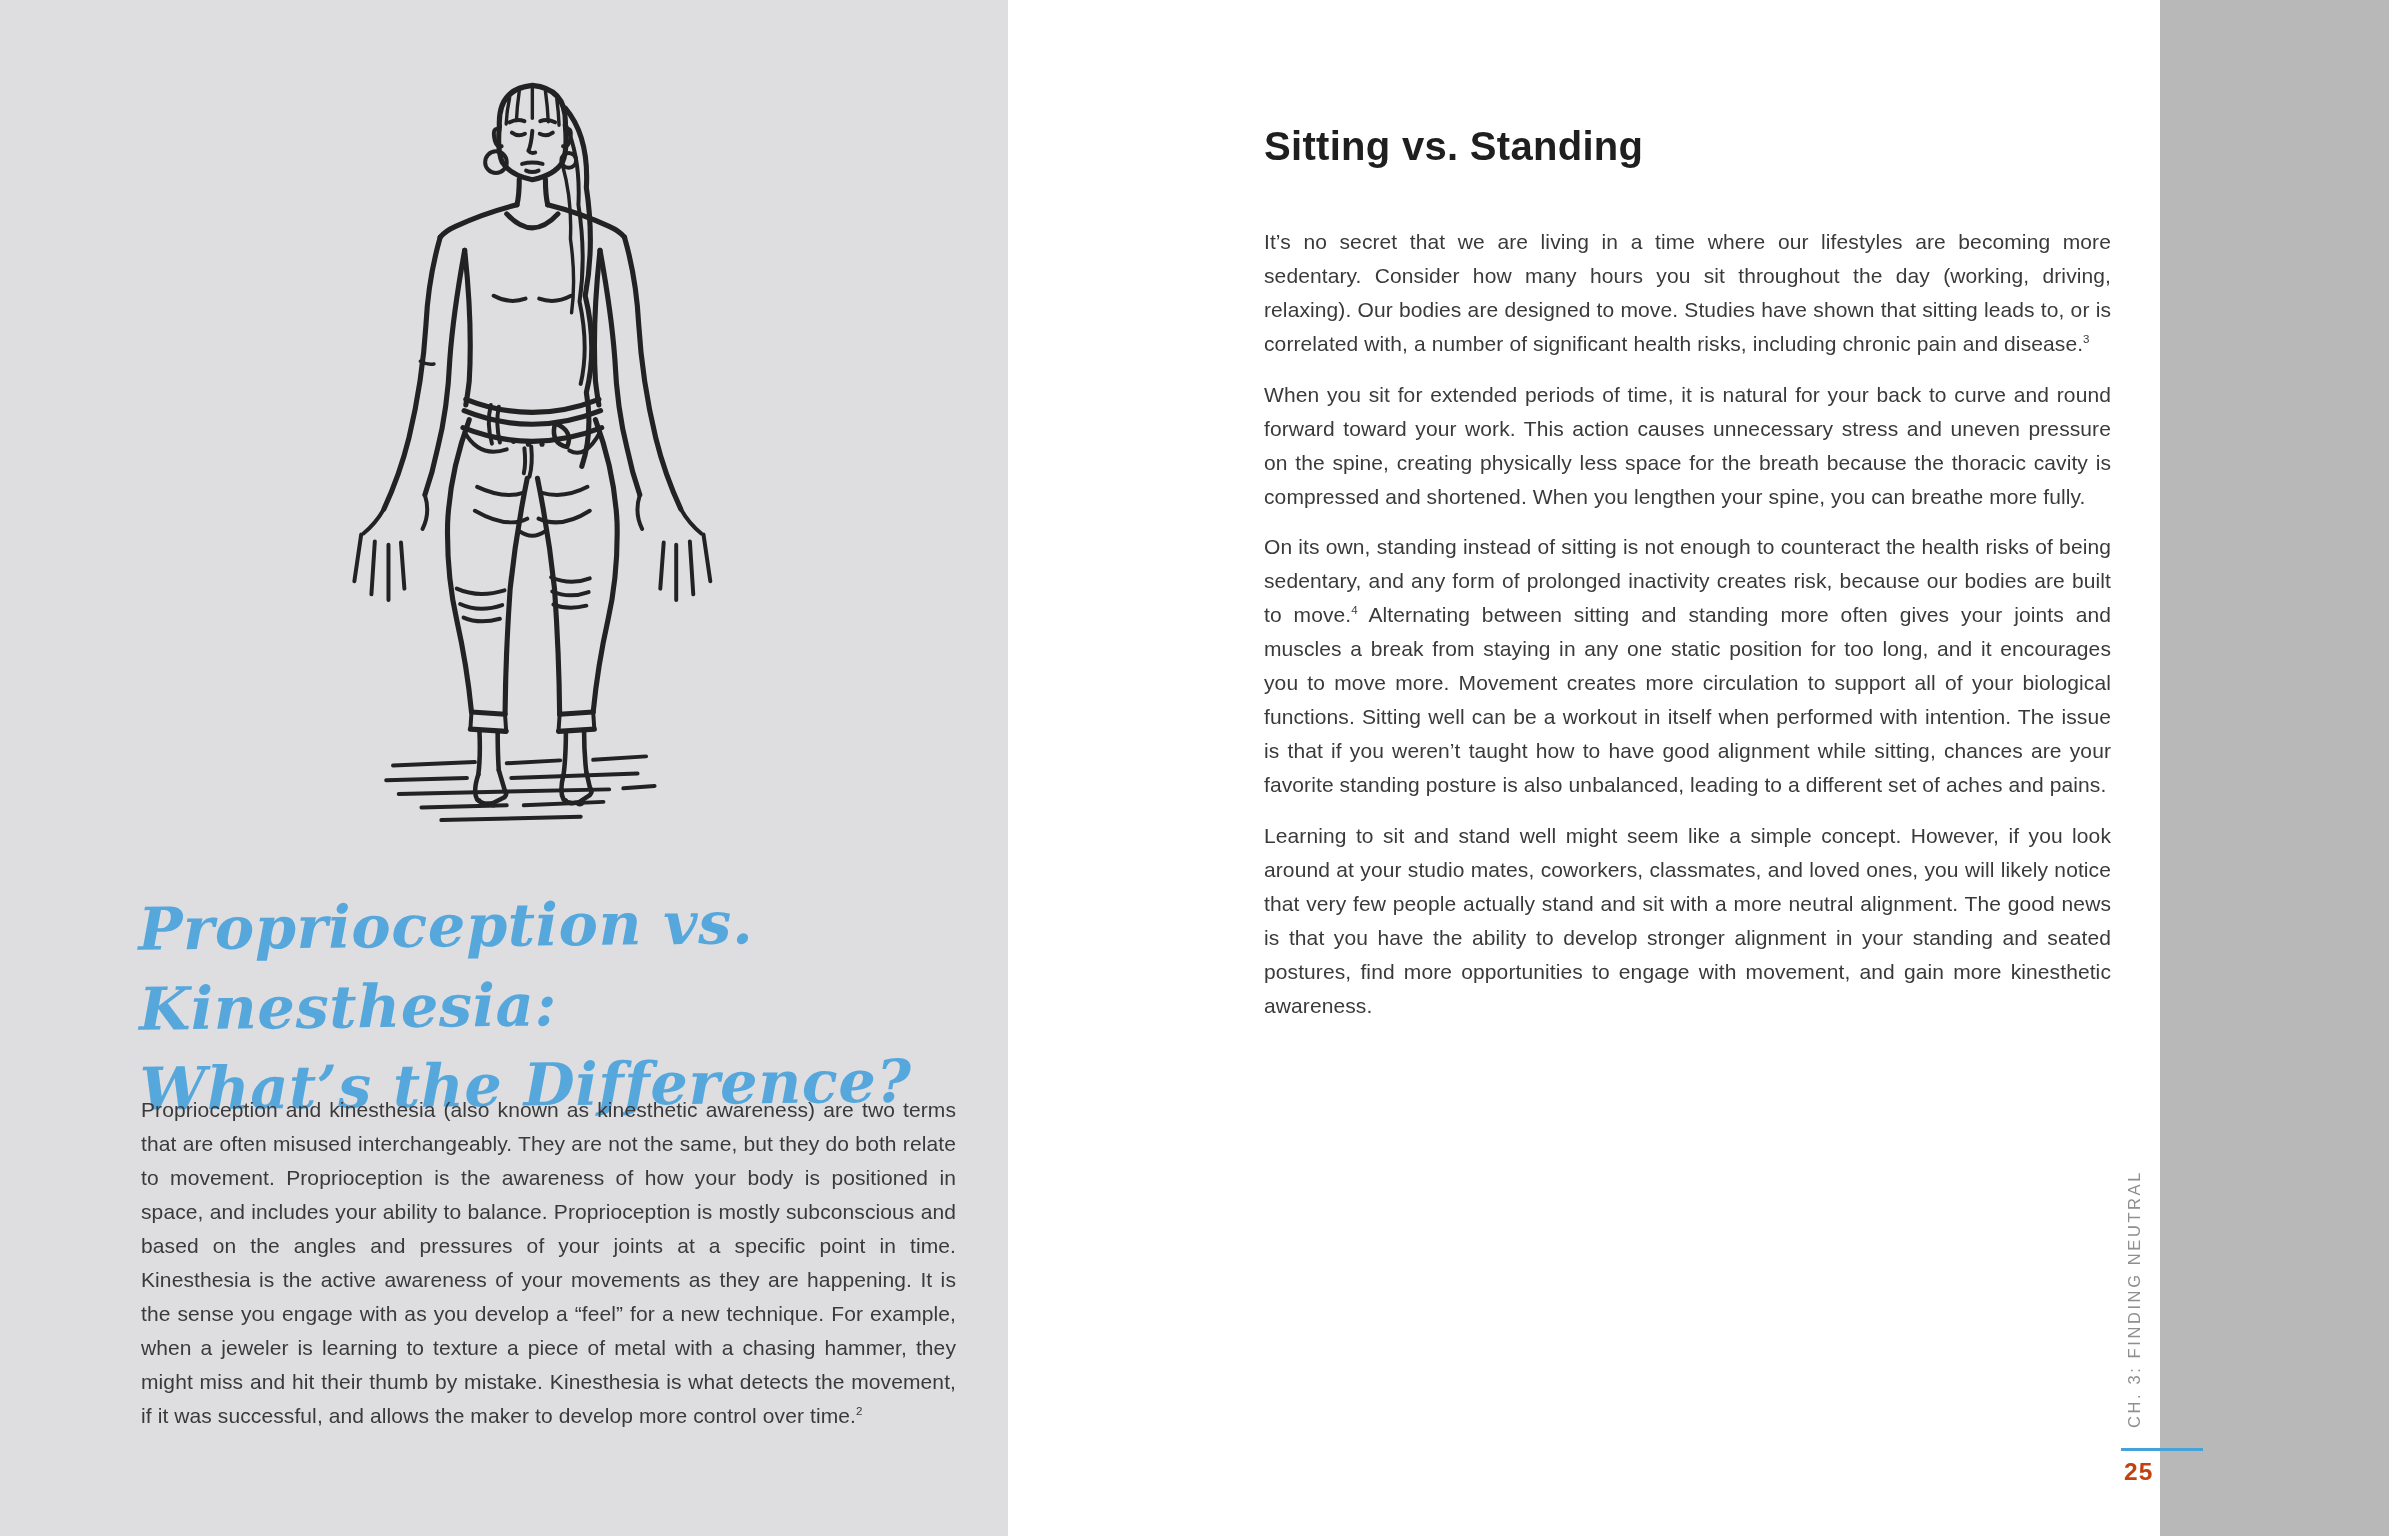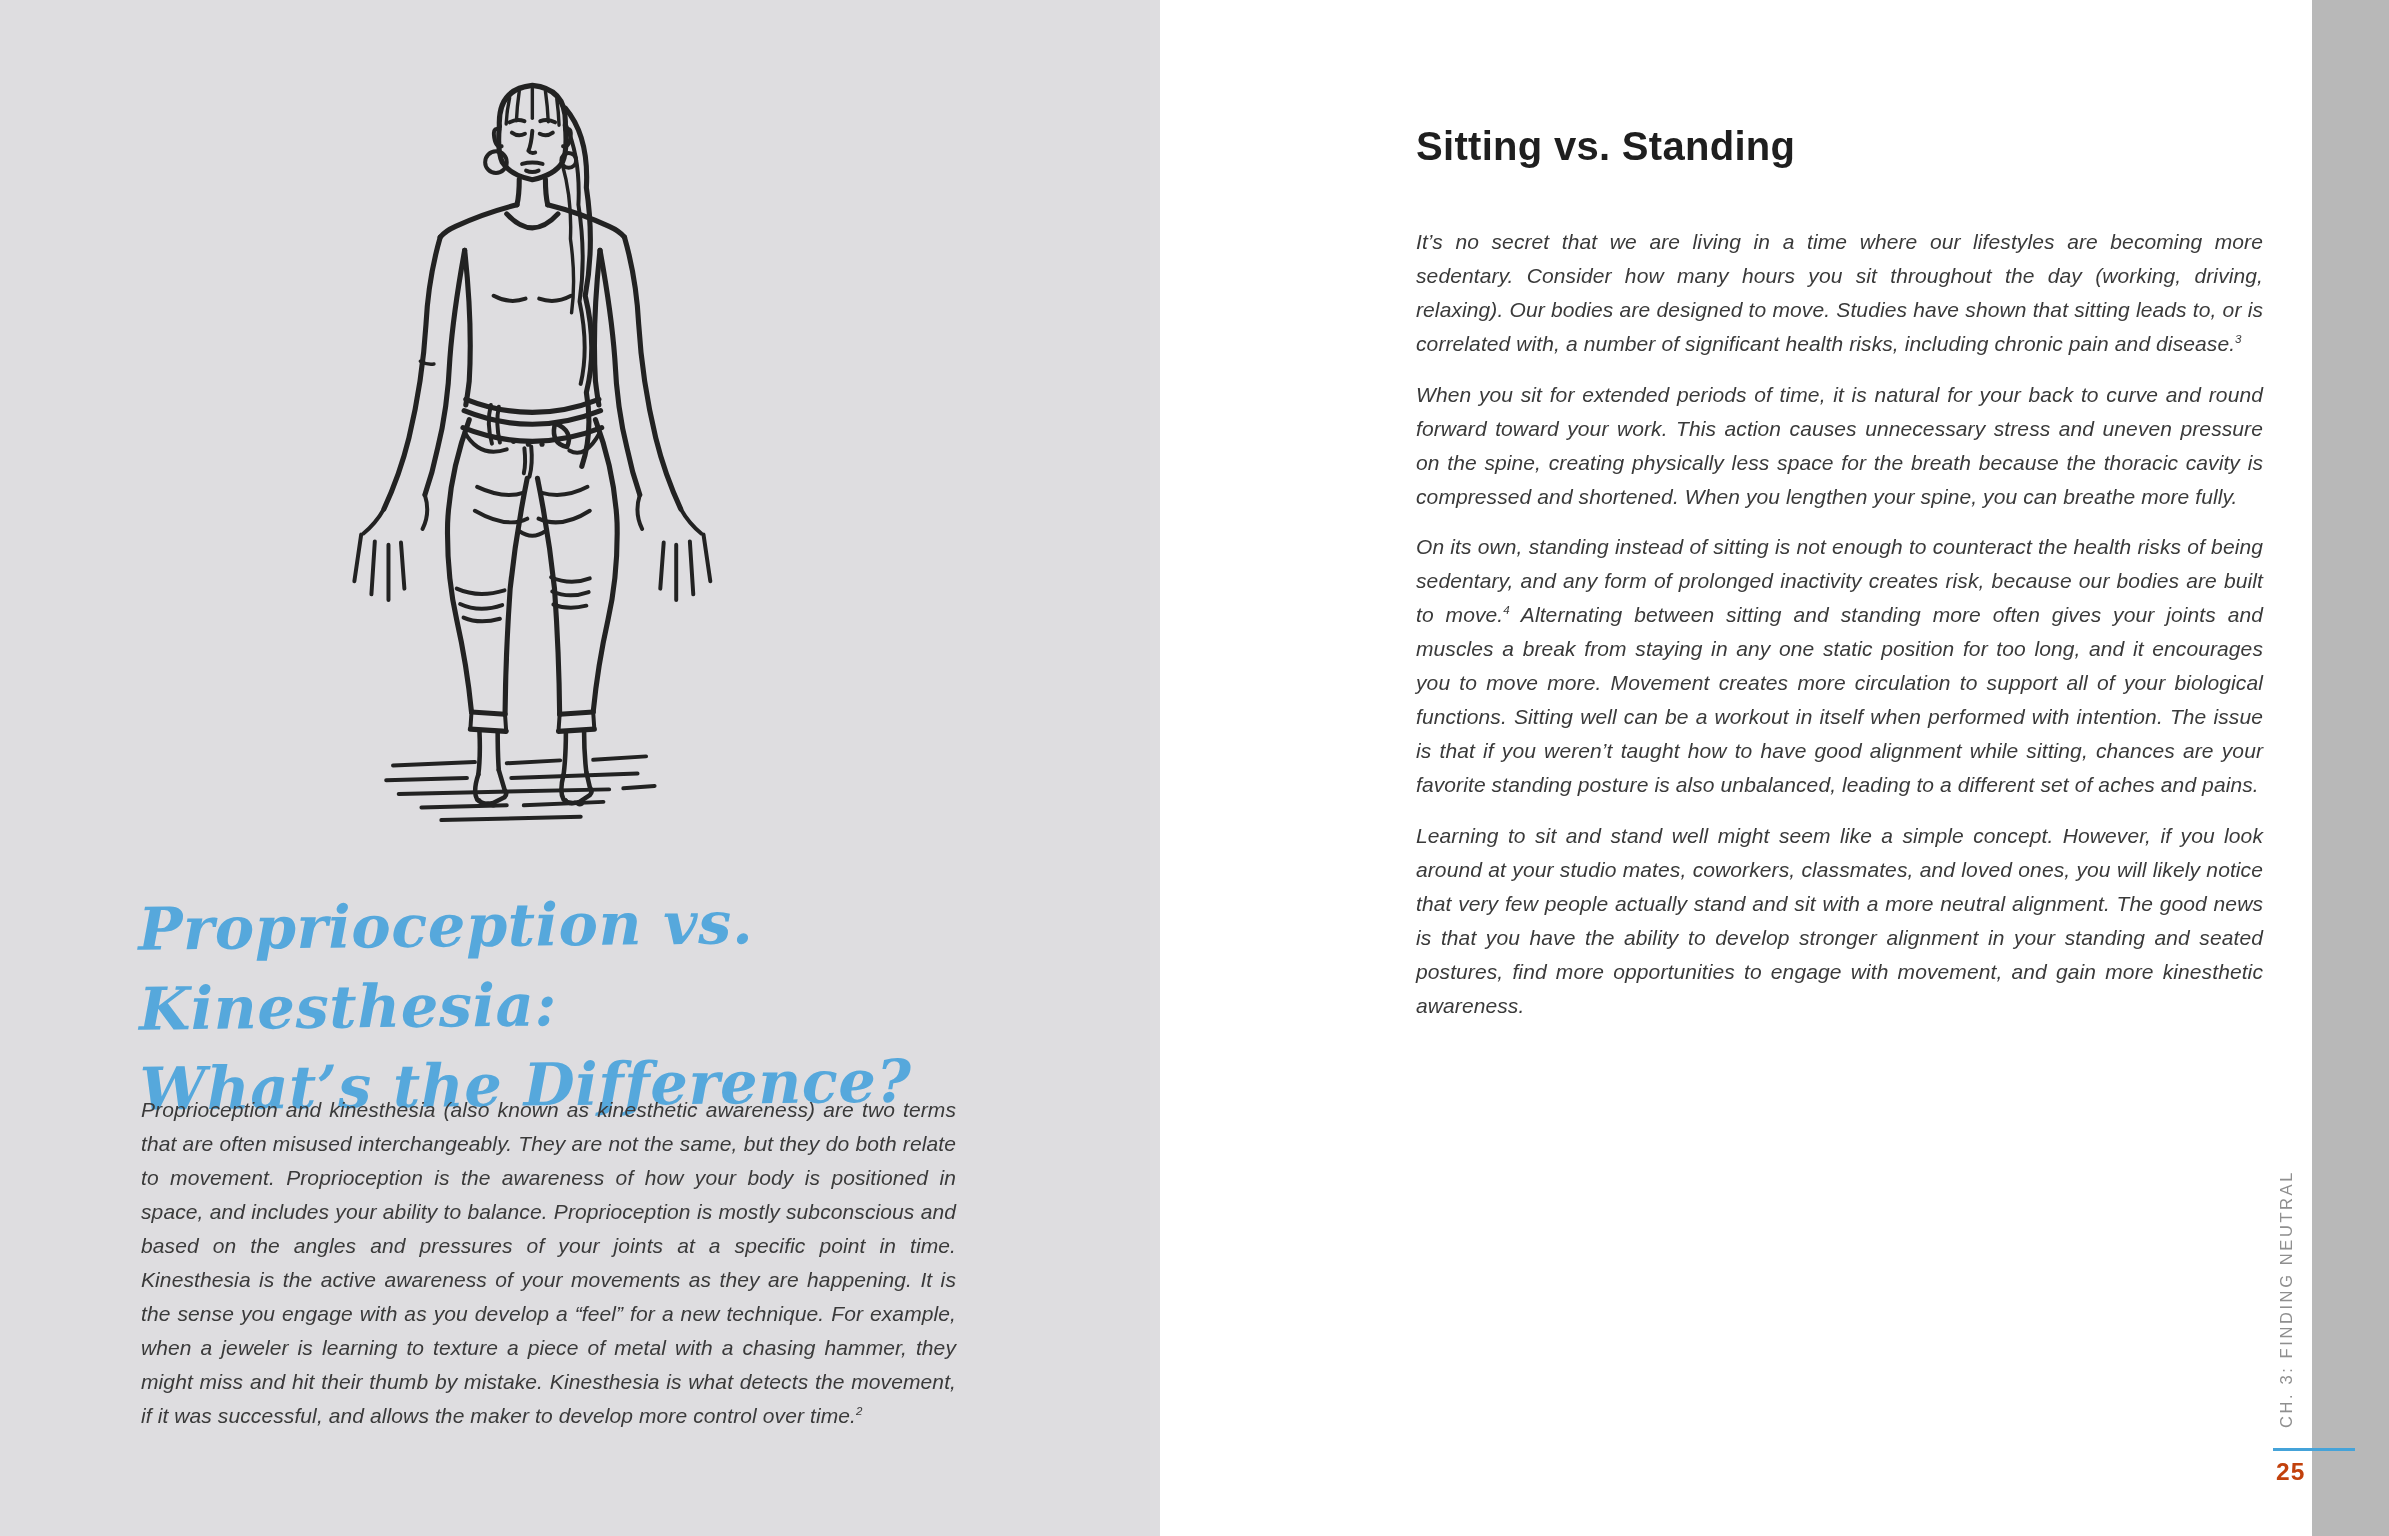--- a/index.html
+++ b/index.html
@@ -1,37 +1,36 @@
 <!DOCTYPE html>
 <html style="font-size:9px"><head>
 <meta charset="utf-8">
 <style>
   html,body{margin:0;padding:0;background:#b8b8b8;}
   .spread{
     position:relative;width:2389px;height:1536px;overflow:hidden;
     font-family:"Liberation Sans",sans-serif;display:flex;
   }
   .page{position:relative;height:1536px;}
-  .page-left{width:1160px;background:#dedde0;}
+  .page-left{width:1008px;background:#dedde0;}
   .page-right{width:1152px;background:#ffffff;}
 
   .figure-svg{position:absolute;left:336px;top:74px;width:387px;height:762px;}
 
   .script-heading{
     position:absolute;left:139px;top:885px;width:887px;
     font-family:"DejaVu Serif",serif;font-style:italic;font-weight:700;
     font-size:59px;line-height:1.36;color:#56a8dc;
     transform:rotate(-0.6deg);letter-spacing:0.6px;margin:0;
   }
   .script-heading span{display:block;}
 
   .body-copy{
     font-size:21px;line-height:34px;color:#3a3a3a;text-align:justify;
     letter-spacing:0.1px;
-    font-style:italic;
   }
   .left-body{position:absolute;left:141px;top:1065px;width:815px;margin-top:28px;}
   .left-body p,.right-paras p{margin:0 0 17px 0;}
   sup{font-size:0.55em;line-height:0;vertical-align:super;}
 
   .section-heading{
     position:absolute;left:256px;top:124px;margin:0;
     font-size:40px;font-weight:700;color:#1f1f1f;letter-spacing:0.3px;
   }
   .right-paras{

